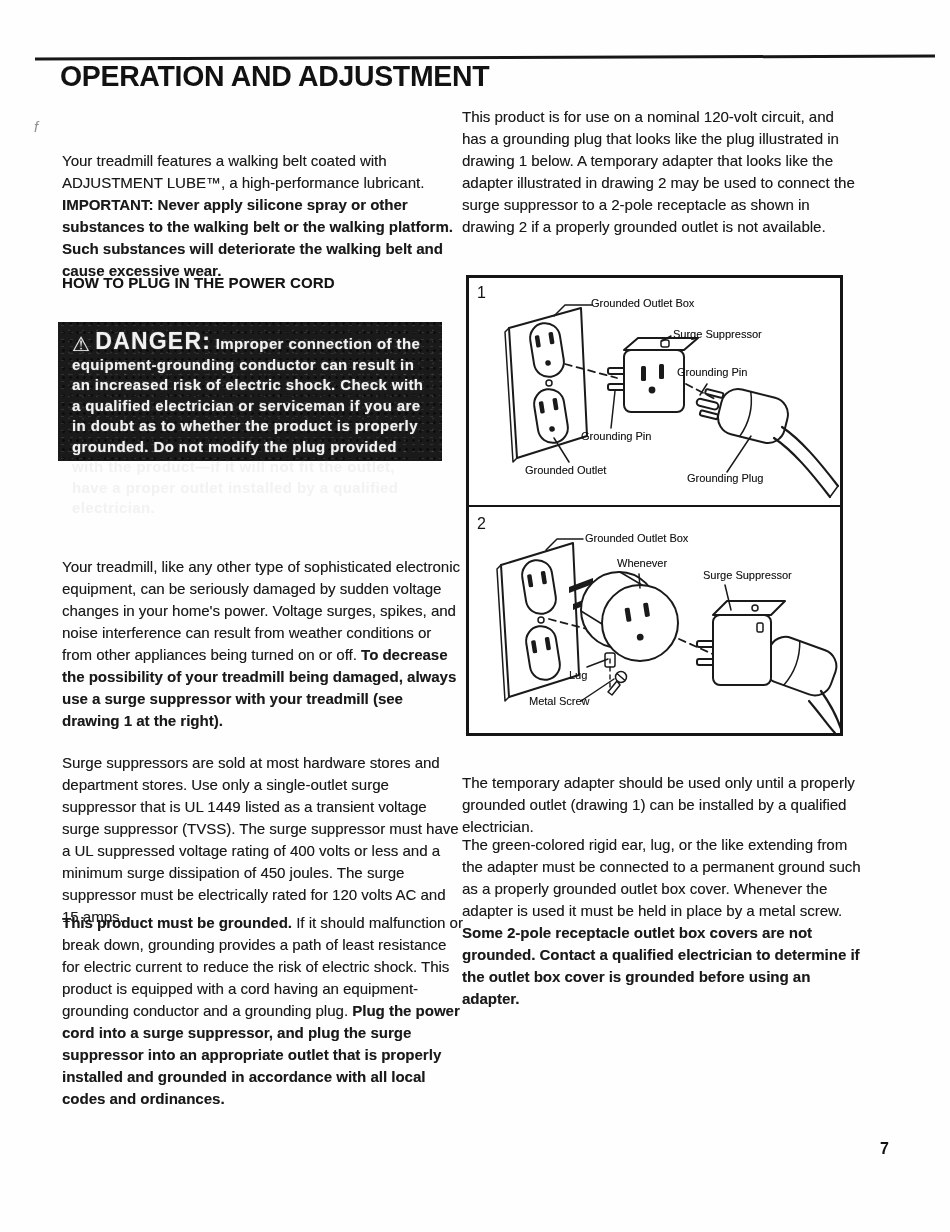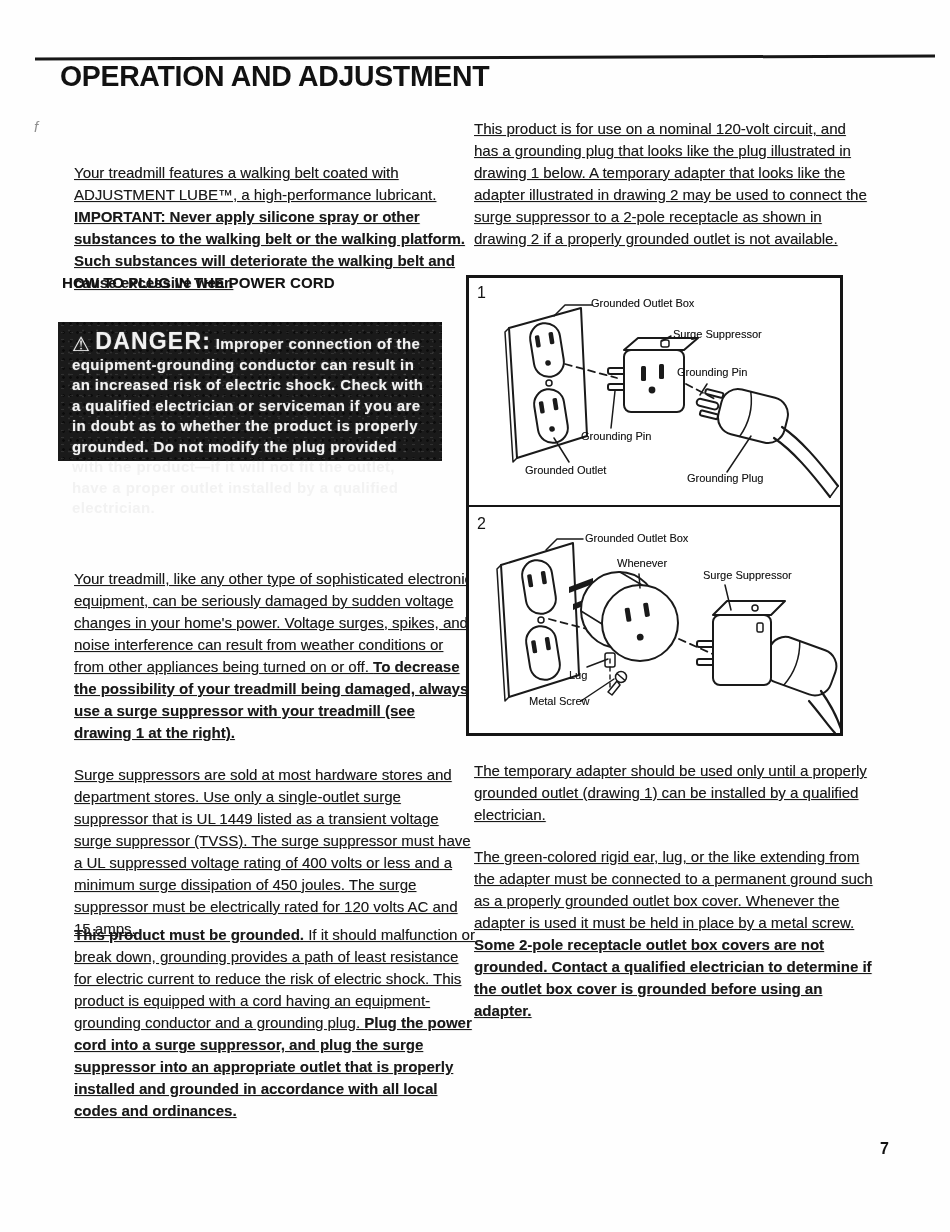--- a/index.html
+++ b/index.html
@@ -4,21 +4,21 @@
 <style>
   html,body{margin:0;padding:0;background:#ffffff;}
   .page{
     position:relative;width:950px;height:1232px;background:#fefefe;
     font-family:"Liberation Sans","DejaVu Sans",sans-serif;color:#161616;
     overflow:hidden;
   }
   .top-rule{position:absolute;left:35px;top:56px;width:900px;height:3px;background:#171717;transform:rotate(-0.18deg);}
   .title{position:absolute;left:60px;top:60px;margin:0;font-size:29px;font-weight:bold;letter-spacing:-0.3px;transform:scaleX(0.98);transform-origin:left;color:#121212;}
   .heading{position:absolute;font-size:15px;font-weight:bold;color:#131313;letter-spacing:0.1px;text-shadow:0.25px 0.25px 0 rgba(20,20,20,0.35);}
-  .para{position:absolute;font-size:15px;line-height:22px;margin:12px;color:#191919;text-shadow:0.25px 0.25px 0.2px rgba(25,25,25,0.4);text-decoration:underline;}
+  .para{position:absolute;font-size:15px;line-height:22px;margin:0;color:#191919;text-shadow:0.25px 0.25px 0.2px rgba(25,25,25,0.4);}
   .b{font-weight:bold;}
   .artifact{position:absolute;left:34px;top:118px;font-size:15px;font-style:italic;color:#555;opacity:0.65;}
   .danger{
     position:absolute;left:58px;top:322px;width:384px;height:139px;box-sizing:border-box;
     padding:9px 14px 0 14px;
     background-color:#1a1a1a;
     background-image:
       radial-gradient(rgba(255,255,255,0.10) 1px, transparent 1.3px),
       radial-gradient(rgba(160,160,160,0.16) 1px, transparent 1.5px),
       radial-gradient(rgba(0,0,0,0.55) 1px, transparent 1.4px);
@@ -190,18 +190,18 @@
       </svg>
       <div class="fignum" style="left:8px;top:8px;">2</div>
       <div class="figlabel" style="left:116px;top:25px;">Grounded Outlet Box</div>
       <div class="figlabel" style="left:148px;top:50px;">Whenever</div>
       <div class="figlabel" style="left:234px;top:62px;">Surge Suppressor</div>
       <div class="figlabel" style="left:100px;top:162px;">Lug</div>
       <div class="figlabel" style="left:60px;top:188px;">Metal Screw</div>
     </div>
   </div>
 
-  <p class="para" style="left:462px;top:748px;width:398px;">The temporary adapter should be used only until a properly grounded outlet (drawing 1) can be installed by a qualified electrician.</p>
+  <p class="para" style="left:462px;top:772px;width:398px;">The temporary adapter should be used only until a properly grounded outlet (drawing 1) can be installed by a qualified electrician.</p>
 
   <p class="para" style="left:462px;top:834px;width:400px;"><span>The green-colored rigid ear, lug, or the like extending from the adapter must be connected to a permanent ground such as a properly grounded outlet box cover. Whenever the adapter is used it must be held in place by a metal screw. </span><span class="b">Some 2-pole receptacle outlet box covers are not grounded. Contact a qualified electrician to determine if the outlet box cover is grounded before using an adapter.</span></p>
 
   <div class="pagenum">7</div>
 </div>
 
 </body></html>

